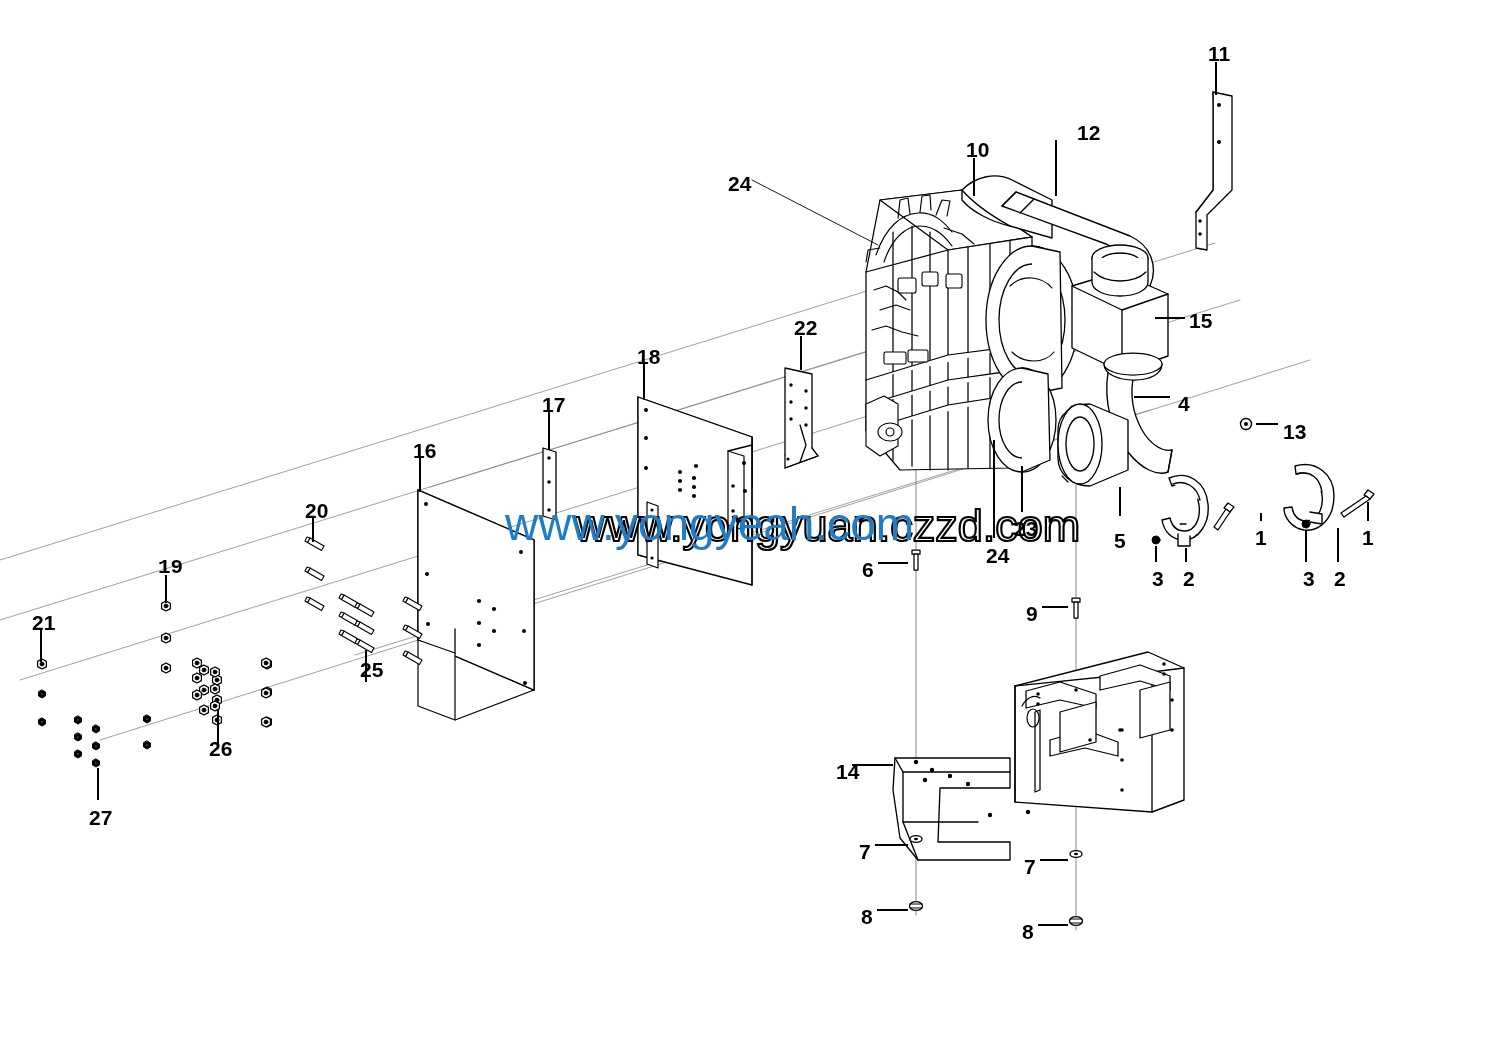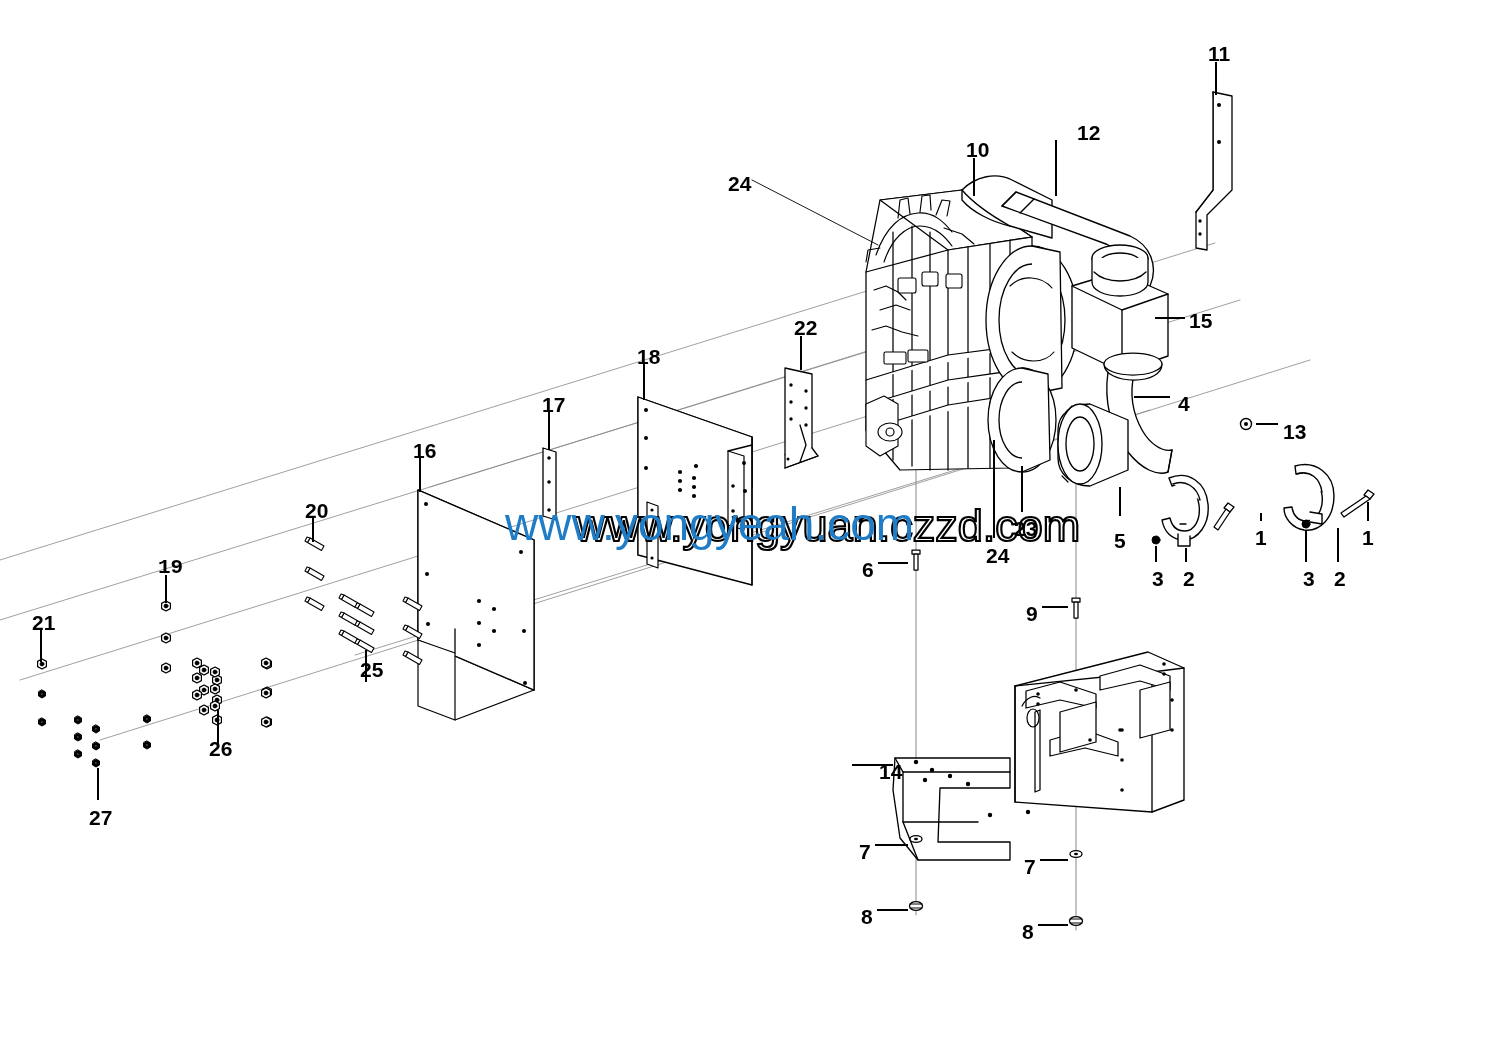--- a/index.html
+++ b/index.html
@@ -560,21 +560,21 @@
       <div class="callout" style="left: 862px; top: 559px;">6</div>
       <div class="callout" style="left: 859px; top: 841px;">7</div>
       <div class="callout" style="left: 1024px; top: 856px;">7</div>
       <div class="callout" style="left: 861px; top: 906px;">8</div>
       <div class="callout" style="left: 1022px; top: 921px;">8</div>
       <div class="callout" style="left: 1026px; top: 603px;">9</div>
       <div class="callout" style="left: 966px; top: 139px;">10</div>
       <div class="callout" style="left: 1208px; top: 43px;">11</div>
       <div class="callout" style="left: 1047px; top: 122px; margin-left: 30px;">12</div>
       <div class="callout" style="left: 1283px; top: 421px;">13</div>
-      <div class="callout" style="left: 879px; top: 761px;">14</div>
+      <div class="callout" style="left: 836px; top: 761px;">14</div>
       <div class="callout" style="left: 1189px; top: 310px;">15</div>
       <div class="callout" style="left: 413px; top: 440px;">16</div>
       <div class="callout" style="left: 542px; top: 394px;">17</div>
       <div class="callout" style="left: 637px; top: 346px;">18</div>
       <div class="callout" style="left: 158px; top: 557px; font-family: Liberation Mono, monospace;">19</div>
       <div class="callout" style="left: 305px; top: 500px;">20</div>
       <div class="callout" style="left: 32px; top: 612px;">21</div>
       <div class="callout" style="left: 794px; top: 317px;">22</div>
       <div class="callout" style="left: 1014px; top: 518px;">23</div>
       <div class="callout" style="left: 728px; top: 173px;">24</div>

